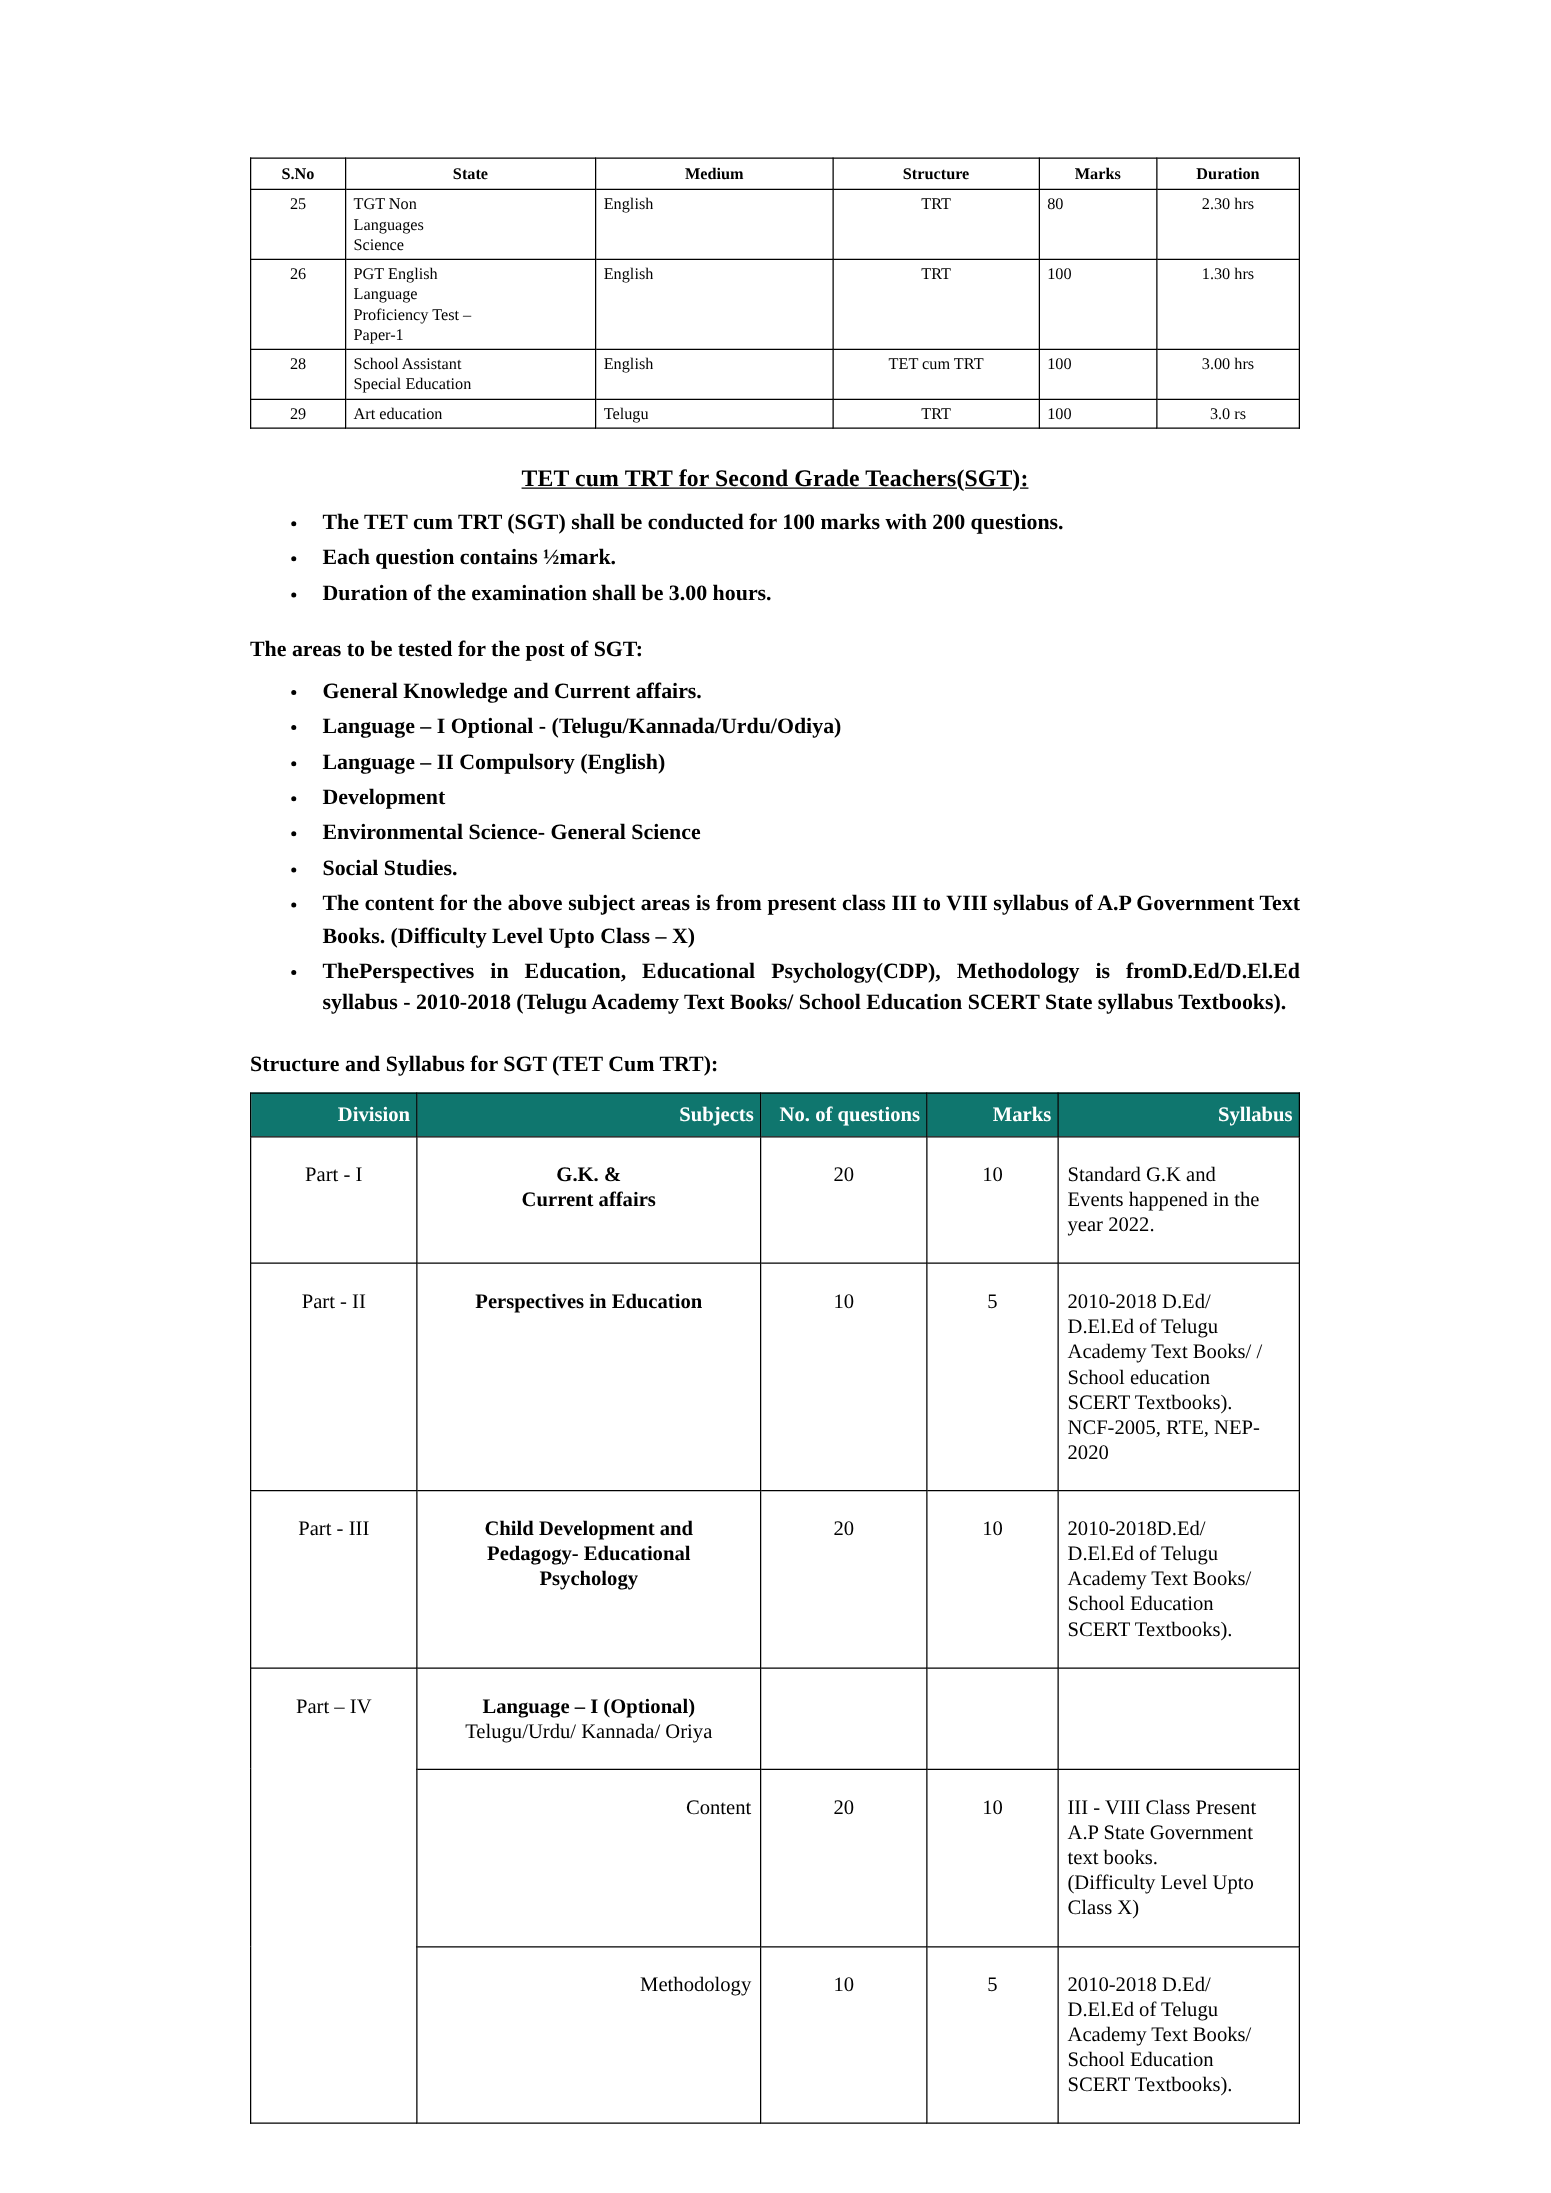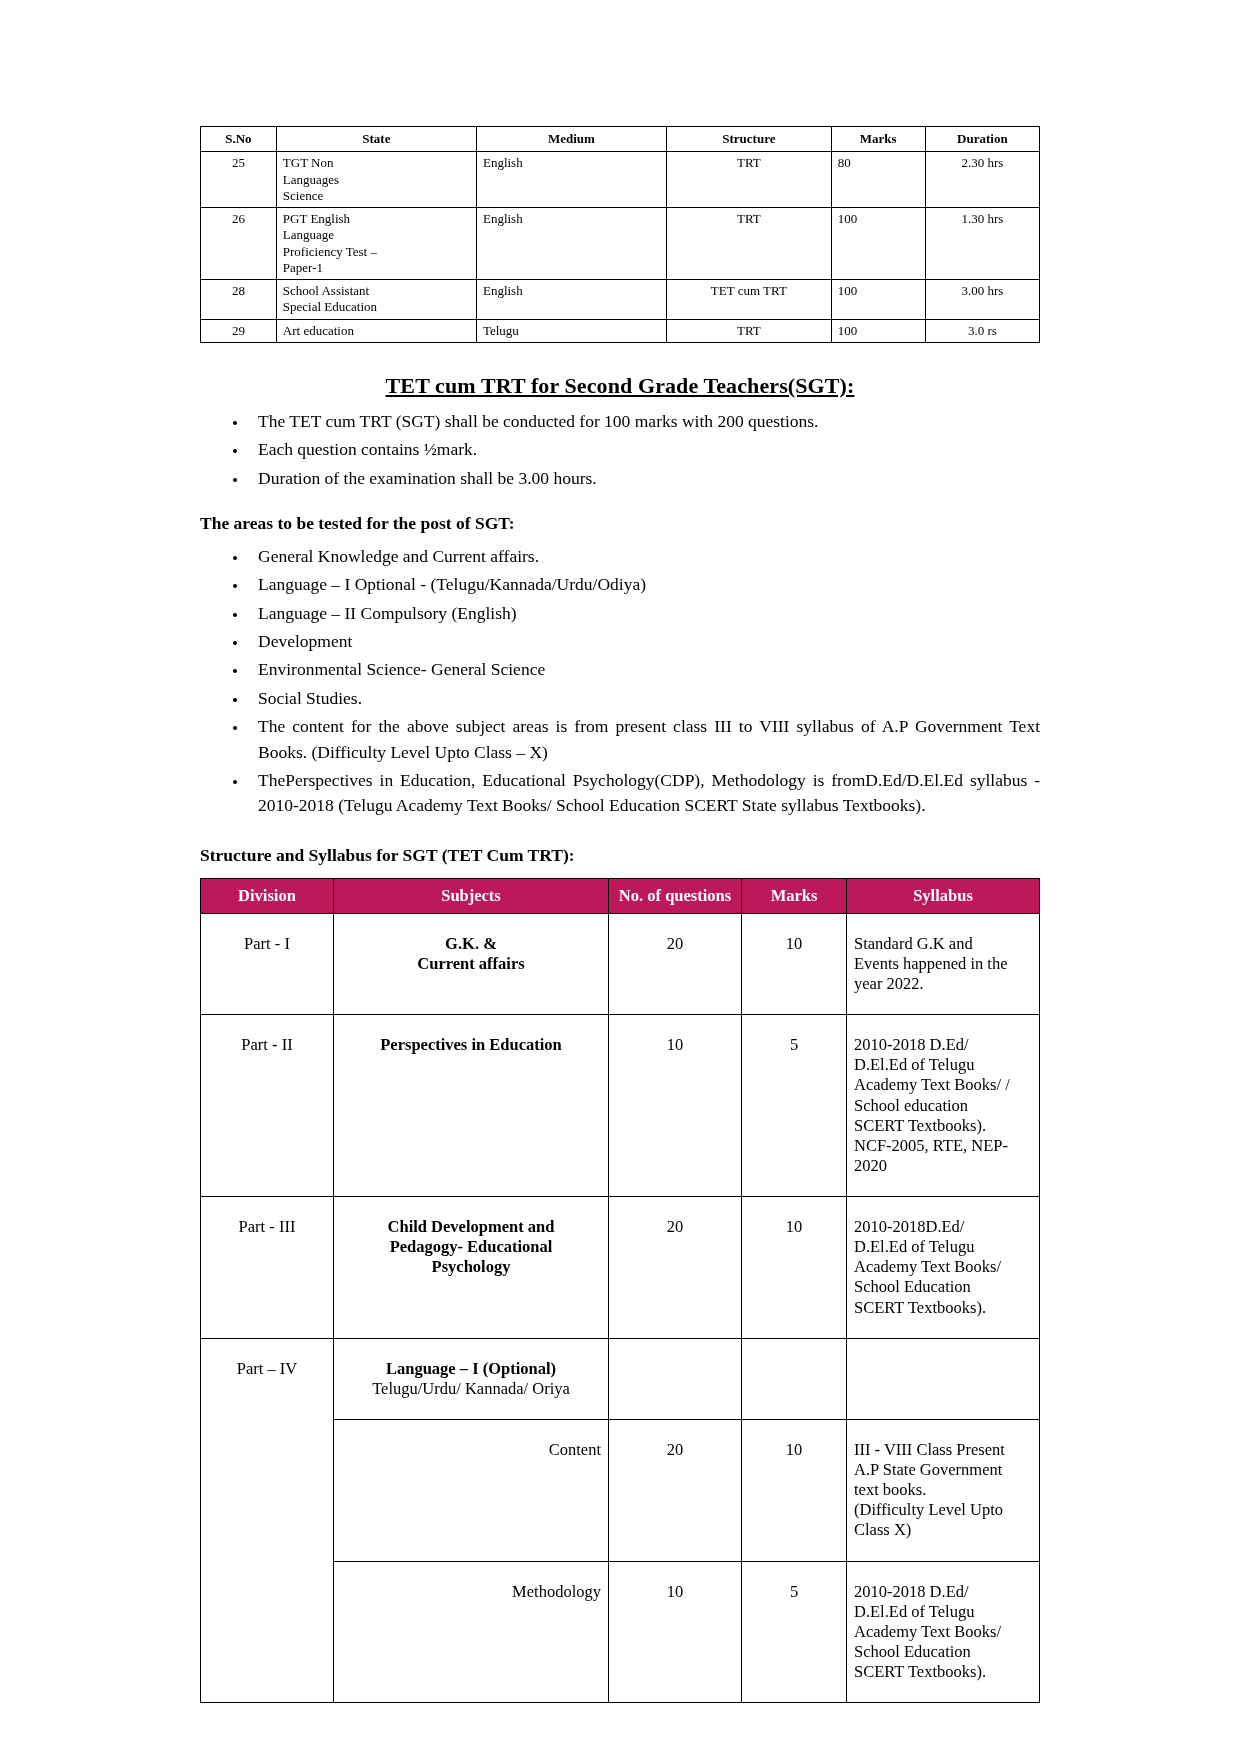--- a/index.html
+++ b/index.html
@@ -49,21 +49,21 @@
   td.c-sno { text-align: center; vertical-align: middle; width: 62px; }
   td.c-post { text-align: left; width: 185px; }
   td.c-medium { text-align: left; width: 175px; }
   td.c-structure { text-align: center; vertical-align: middle; width: 150px; }
   td.c-marks { text-align: left; vertical-align: middle; width: 80px; }
   td.c-duration { text-align: center; vertical-align: middle; width: 100px; }
   .cellwrap span { display: block; }
 
   
   h2.section-title {
-    font-size: 22px;
+    font-size: 19px;
     font-weight: bold;
     text-decoration: underline;
     margin: 30px 0 0 0;
     text-align: center;
     letter-spacing: 0.1px;
   }
   .bold-lead {
     font-weight: bold;
     font-size: 17.5px;
     margin: 22px 0 0 0;
@@ -74,42 +74,43 @@
   ul.bullets {
     margin: 10px 0 0 0;
     padding-left: 48px;
     font-size: 17.5px;
     line-height: 1.45;
   }
   ul.bullets.indent-more { padding-left: 48px; }
   ul.bullets li {
     margin-bottom: 3px;
     padding-left: 10px;
+    font-weight: bold;
   }
   ul.bullets li::marker { font-size: 15px; }
   li.justify { text-align: justify; }
 
   
   table.syl-table {
     border-collapse: collapse;
     width: 100%;
     margin-top: 12px;
     font-size: 16.5px;
     line-height: 1.22;
   }
   table.syl-table th,
   table.syl-table td {
     border: 1.2px solid #000000;
     padding: 20px 7px;
     vertical-align: top;
   }
   table.syl-table thead th {
-    background: #be185d;
+    background: #0f766e;
     color: #ffffff;
-    text-align: center;
+    text-align: right;
     font-weight: bold;
     vertical-align: middle;
     padding: 7px 5px;
   }
   td.division { text-align: center; vertical-align: middle; width: 118px; }
   td.subject { text-align: center; vertical-align: middle; font-weight: bold; width: 260px; }
   td.subject.plain { font-weight: normal; text-align: right; }
   td.num { text-align: center; vertical-align: middle; width: 118px; }
   td.marks { text-align: center; vertical-align: middle; width: 90px; }
   td.syllabus { text-align: left; vertical-align: top; }

